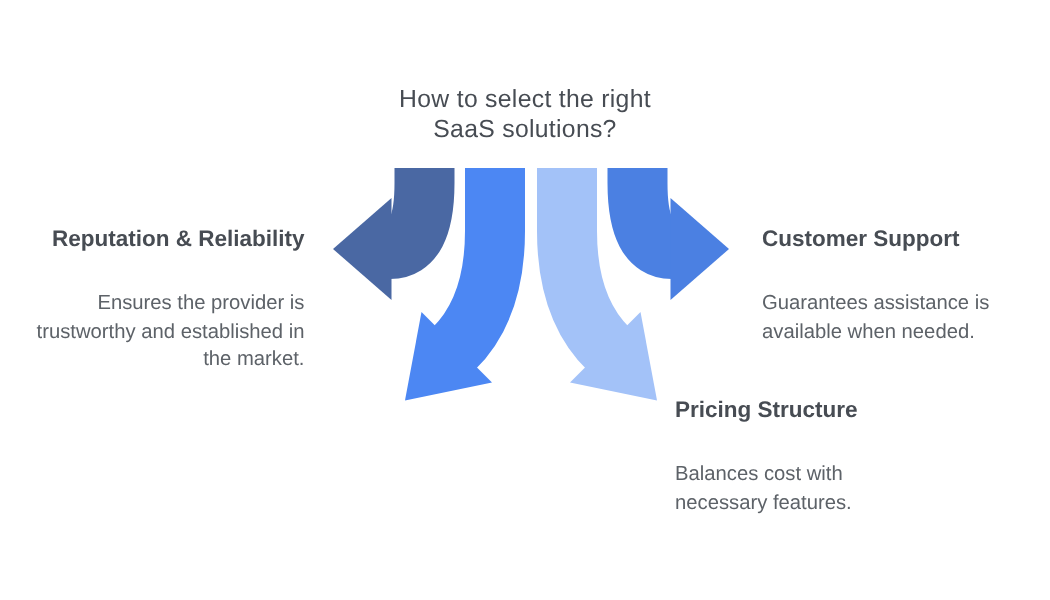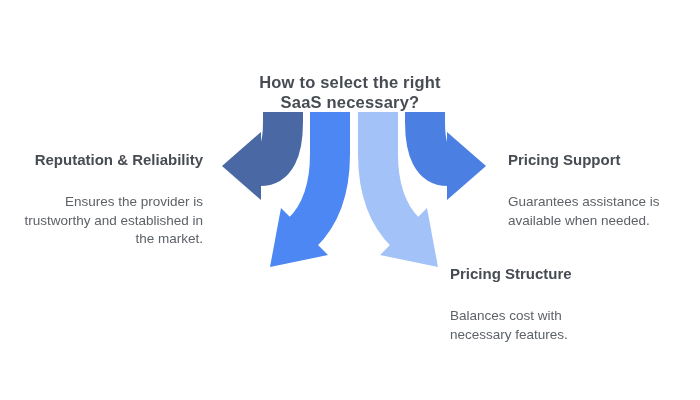--- a/index.html
+++ b/index.html
@@ -2,22 +2,22 @@
 <html style="--heading-color: #474c53; --body-color: #5d6268;"><head>
 <meta charset="utf-8">
 <style>
   html,body{margin:0;padding:0;background:#ffffff;}
   .canvas{
     position:relative;width:700px;height:400px;background:#ffffff;overflow:hidden;
     font-family:"Liberation Sans",sans-serif;
   }
   .title{
     position:absolute;left:0;top:56px;width:700px;
-    text-align:center;font-weight:bold;font-size:16.5px;line-height:20px;
-    color:var(--heading-color,#474c53);letter-spacing:.2px;margin-top:16px;
+    text-align:center;font-weight:normal;font-size:16.5px;line-height:20px;
+    color:var(--heading-color,#474c53);letter-spacing:.2px;
   }
   .arrows{position:absolute;left:0;top:0;}
   .block{position:absolute;}
   .block .heading{
     font-weight:bold;font-size:15px;line-height:19px;
     color:var(--heading-color,#474c53);
   }
   .block .body{
     margin-top:24px;font-size:13.5px;line-height:18.5px;
     color:var(--body-color,#5d6268);
@@ -29,21 +29,21 @@
   .block.scalability{top:264px;right:442px;width:212px;}
   .block.pricing{top:264px;left:450px;width:152px;}
 </style>
 </head>
 <body>
 
 <div class="canvas">
 
   <div class="title">
     <div>How to select the right</div>
-    <div>SaaS necessary?</div>
+    <div>SaaS solutions?</div>
   </div>
 
   <svg class="arrows" width="700" height="400" viewBox="0 0 700 400" aria-hidden="true">
 
     <path d="M283 112 L283 122 Q283 166 260 166" fill="none" stroke-width="40" stroke="#4a68a3"></path>
     <polygon points="261,132 261,200 222,166" fill="#4a68a3"></polygon>
 
     <path d="M330 112 L330 154 Q330 206 302 233" fill="none" stroke-width="40" stroke="#4c87f3"></path>
     <polygon points="281,208 328,255 270,267" fill="#4c87f3"></polygon>
 
@@ -53,21 +53,21 @@
     <path d="M425 112 L425 122 Q425 166 448 166" fill="none" stroke-width="40" stroke="#4b80e2"></path>
     <polygon points="447,132 447,200 486,166" fill="#4b80e2"></polygon>
   </svg>
 
   <div class="block reputation align-right">
     <div class="heading">Reputation &amp; Reliability</div>
     <div class="body">Ensures the provider is trustworthy and established in the market.</div>
   </div>
 
   <div class="block support align-left">
-    <div class="heading">Pricing Support</div>
+    <div class="heading">Customer Support</div>
     <div class="body">Guarantees assistance is available when needed.</div>
   </div>
 
   <div class="block scalability align-right">
   </div>
 
   <div class="block pricing align-left">
     <div class="heading">Pricing Structure</div>
     <div class="body">Balances cost with necessary features.</div>
   </div>

